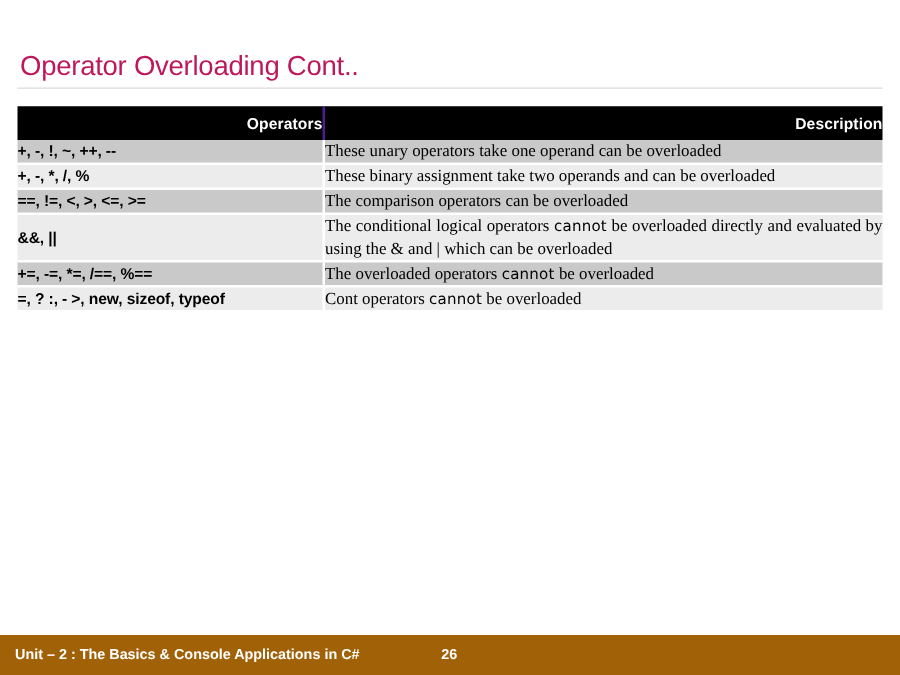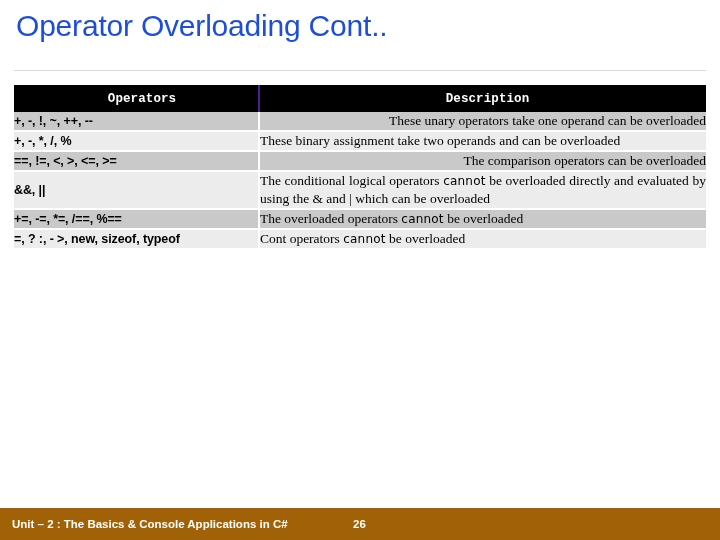--- a/index.html
+++ b/index.html
@@ -18,27 +18,27 @@
   .slide {
     position: absolute;
     inset: 0;
     background: #ffffff;
   }
 
   
   .slide-title {
     position: absolute;
     left: 16px;
-    top: 5px;
+    top: 32px;
     width: 688px;
     height: 44px;
-    font-size: 30px;
+    font-size: 22px;
     line-height: 42px;
     font-weight: 400;
-    color: #1d4ed8;
+    color: #be185d;
     letter-spacing: -0.2px;
     white-space: nowrap;
   }
   .title-rule {
     position: absolute;
     left: 14px;
     top: 70px;
     width: 692px;
     height: 1px;
     background: #d9d9d9;
@@ -62,22 +62,22 @@
     padding: 0;
   }
 
   
   .op-table thead th {
     background: #000000;
     color: #ffffff;
     height: 27px;
     font-size: 12.5px;
     font-weight: bold;
-    text-align: center;
-    font-family: Liberation Mono, monospace;
+    text-align: right;
+    font-family: Liberation Sans, sans-serif;
     letter-spacing: 0.1px;
   }
   .op-table thead th .hcell { padding: 0 0 0 12px; }
   .op-table thead th.th-desc .hcell { padding: 0 0 0 9px; }
   .th-sep {
     border-left: 2px solid #4c1d95;
   }
 
   
   .op-table tbody tr.r-dark td { background: #c9c9c9; }
@@ -94,21 +94,21 @@
   .cell-desc {
     font-size: 13.5px;
     color: #000000;
     padding: 6px 12px 6px 9px;
     text-align: justify;
     text-justify: inter-word;
     line-height: 18px;
     border-left: 2px solid #ffffff;
     font-family: "Liberation Serif", serif;
   }
-  .cell-desc.single { text-align: right; }
+  .cell-desc.single { text-align: left; }
 
   .rowsep td { border-top: 2px solid #ffffff; }
 
   
   .wide-word {
     font-family: "DejaVu Sans", sans-serif;
     font-size: 12px;
     letter-spacing: 0.2px;
   }
 

